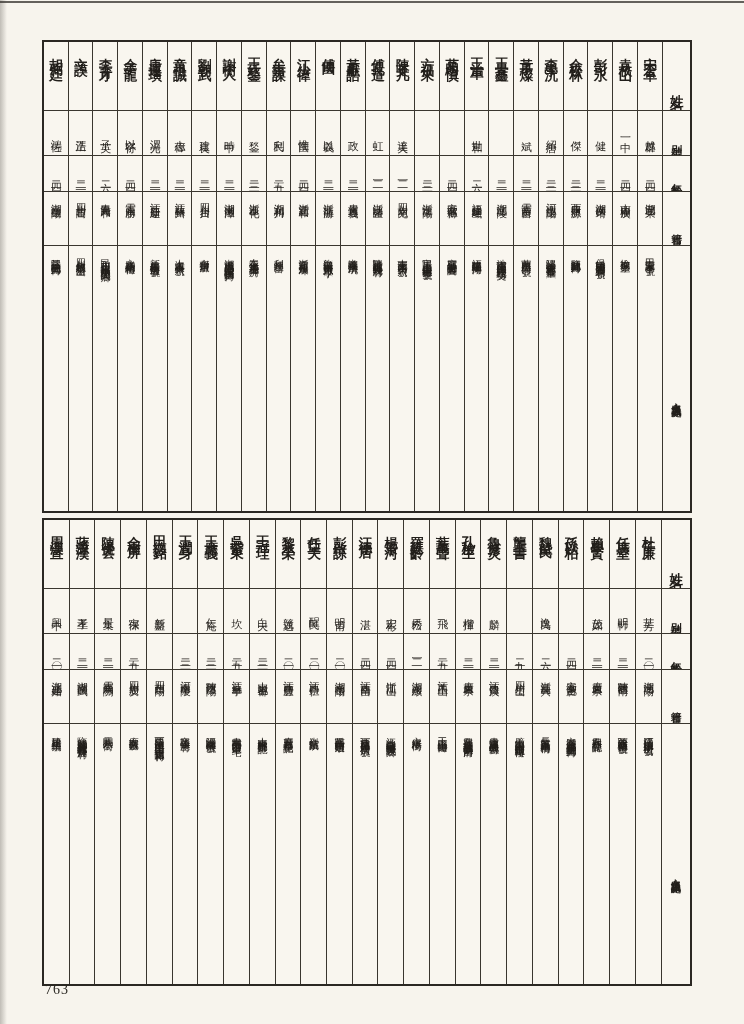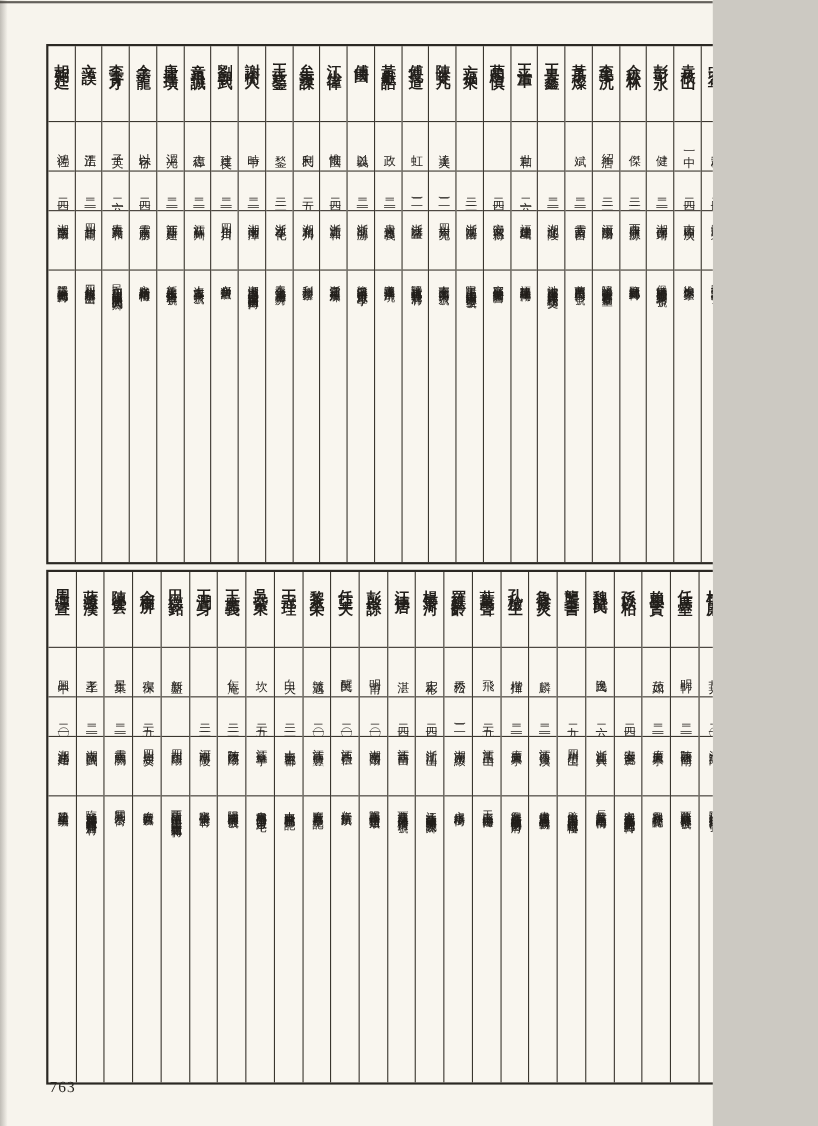--- a/index.html
+++ b/index.html
@@ -1,18 +1,18 @@
 <!DOCTYPE html>
 <html><head>
 <meta charset="utf-8">
 <style>
   * { box-sizing: border-box; margin: 0; padding: 0; }
   html, body { background: #ccc9c2; }
   .scan {
-    position: relative; width: 648px; height: 1024px;
+    position: relative; width: 744px; height: 1024px;
     background: #f7f4ed; overflow: hidden;
     font-family: "Liberation Serif", "DejaVu Serif", serif;
     color: #211e1a;
   }
   .edge-top { position: absolute; top: 1px; left: 0; width: 100%; height: 2px; background: #33302b; opacity: .75; }
   .edge-left { position: absolute; top: 0; left: 0; width: 7px; height: 100%;
     background: linear-gradient(to right, rgba(50,46,40,.28), rgba(50,46,40,0)); }
 
   .table {
     position: absolute; left: 42px; width: 650px;

